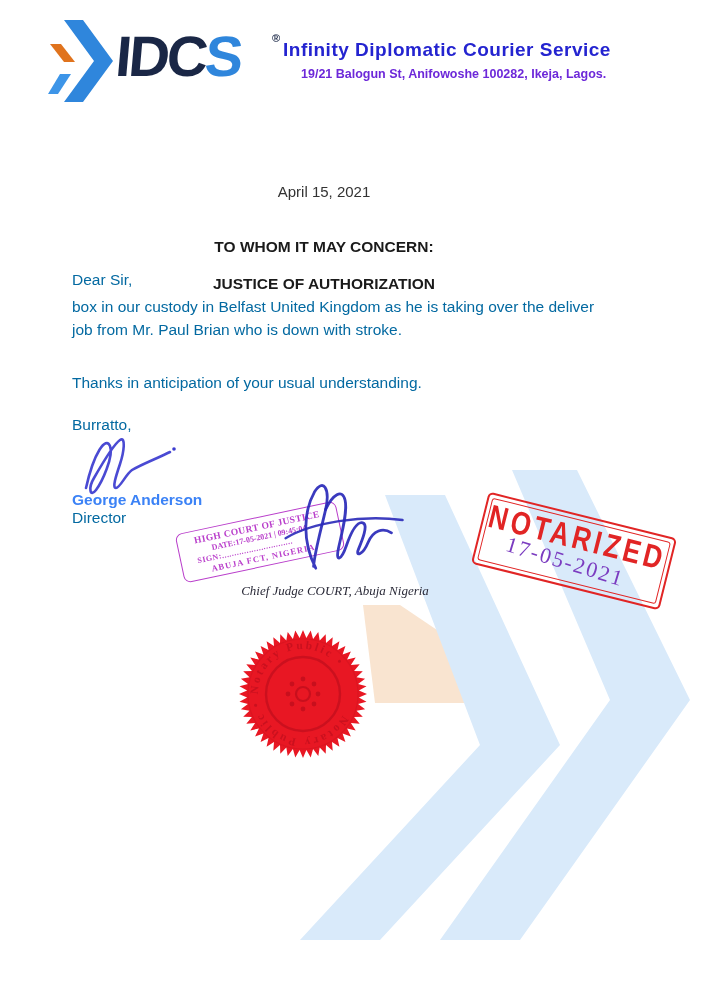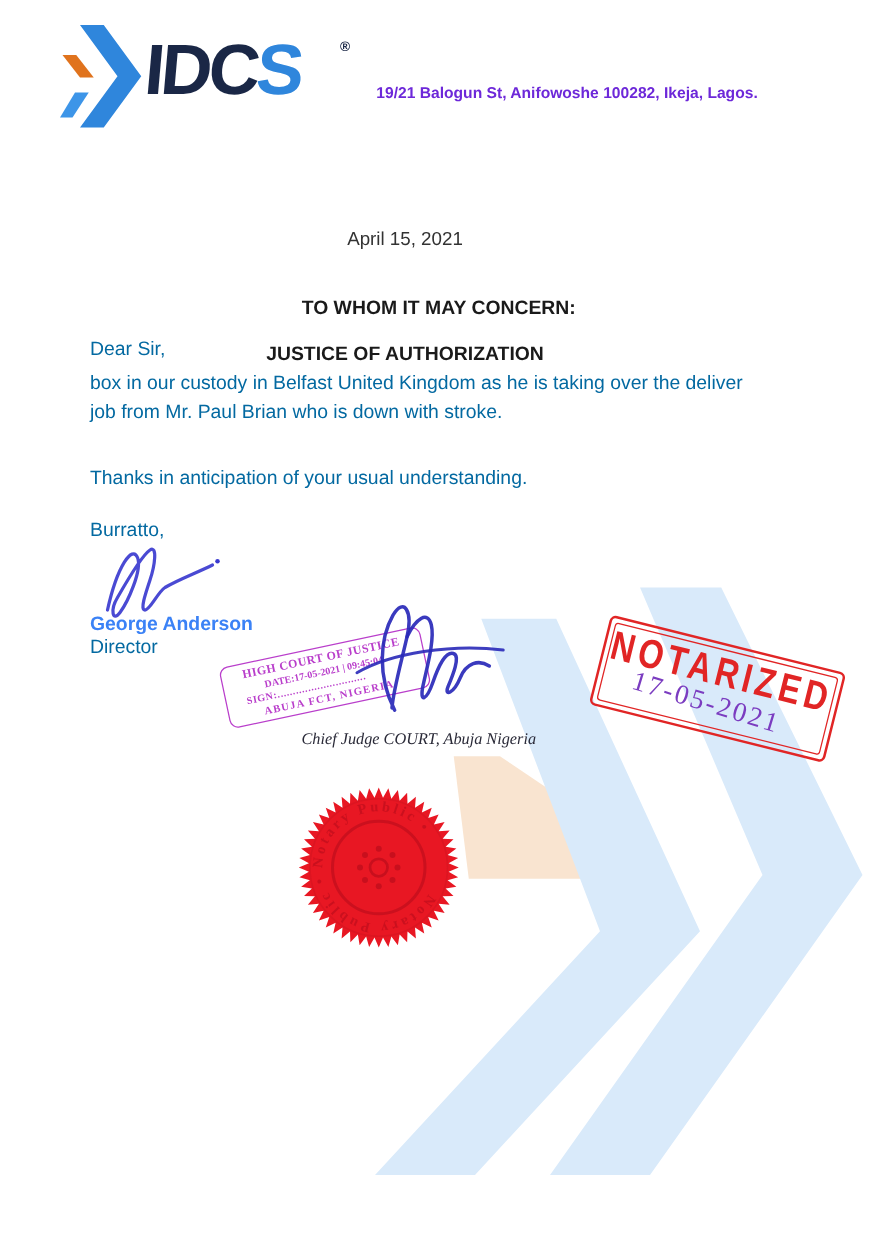--- a/index.html
+++ b/index.html
@@ -15,21 +15,21 @@
   .logo-idc{color:#1a2746;}
   .logo-s{color:#2f86dc;}
   .logo-reg{position:absolute;left:272px;top:32px;z-index:1;font-size:11px;color:#1a2746;font-weight:700;}
   .company-name{position:absolute;left:283px;top:39px;width:400px;z-index:1;font-weight:700;
                 font-size:19px;letter-spacing:.5px;color:#2424d0;}
   .company-address{position:absolute;left:301px;top:67px;width:370px;z-index:1;text-align:left;
                    font-weight:700;font-size:12.5px;color:#6d28d9;}
   
   .centerline{position:absolute;left:0;width:648px;text-align:center;z-index:1;margin-top:28px;}
   .date-line{top:155px;font-size:15px;color:#333;}
-  .concern-line{top:210px;font-size:15.5px;font-weight:700;color:#1a1a1a;padding-left:27px;}
+  .concern-line{top:210px;font-size:15.5px;font-weight:700;color:#1a1a1a;}
   .title-line{top:247px;font-size:15.5px;font-weight:700;color:#1a1a1a;}
   .bodytext{position:absolute;left:72px;z-index:1;font-size:15.5px;color:#0369a1;line-height:23px;}
   .greeting{top:268px;}
   .paragraph{top:295px;width:584px;}
   .thanks{top:371px;}
   .closing{top:413px;}
   .signer-name{top:488px;font-weight:700;color:#3b82f6;}
   .signer-title{top:506px;}
   
   .sig1{position:absolute;left:80px;top:430px;z-index:4;}
@@ -71,20 +71,21 @@
     <polygon fill="#d9eafa" points="512,470 577,470 690,700 520,940 440,940 610,700"></polygon>
   </svg>
 
   <svg class="logo-mark" width="70" height="86" viewBox="0 0 70 86">
     <polygon fill="#e0731d" points="2,24 13,24 27,42 16,42"></polygon>
     <polygon fill="#3d95e8" points="12,54 23,54 10,74 0,74"></polygon>
     <polygon fill="#2f86dc" points="16,0 35,0 65,41 35,82 16,82 46,41"></polygon>
   </svg>
   <div class="logo-text"><span class="logo-idc">IDC</span><span class="logo-s">S</span></div>
   <div class="logo-reg">®</div>
+  <div class="company-name">Infinity Diplomatic Courier Service</div>
   <div class="company-address">19/21 Balogun St, Anifowoshe 100282, Ikeja, Lagos.</div>
 
   <div class="centerline date-line abs">April 15, 2021</div>
   <div class="centerline concern-line abs">TO WHOM IT MAY CONCERN:</div>
   <div class="centerline title-line abs">JUSTICE OF AUTHORIZATION</div>
 
   <div class="bodytext greeting">Dear Sir,</div>
   <div class="bodytext paragraph">
     <div>box in our custody in Belfast United Kingdom as he is taking over the deliver</div>
     <div>job from Mr. Paul Brian who is down with stroke.</div>

